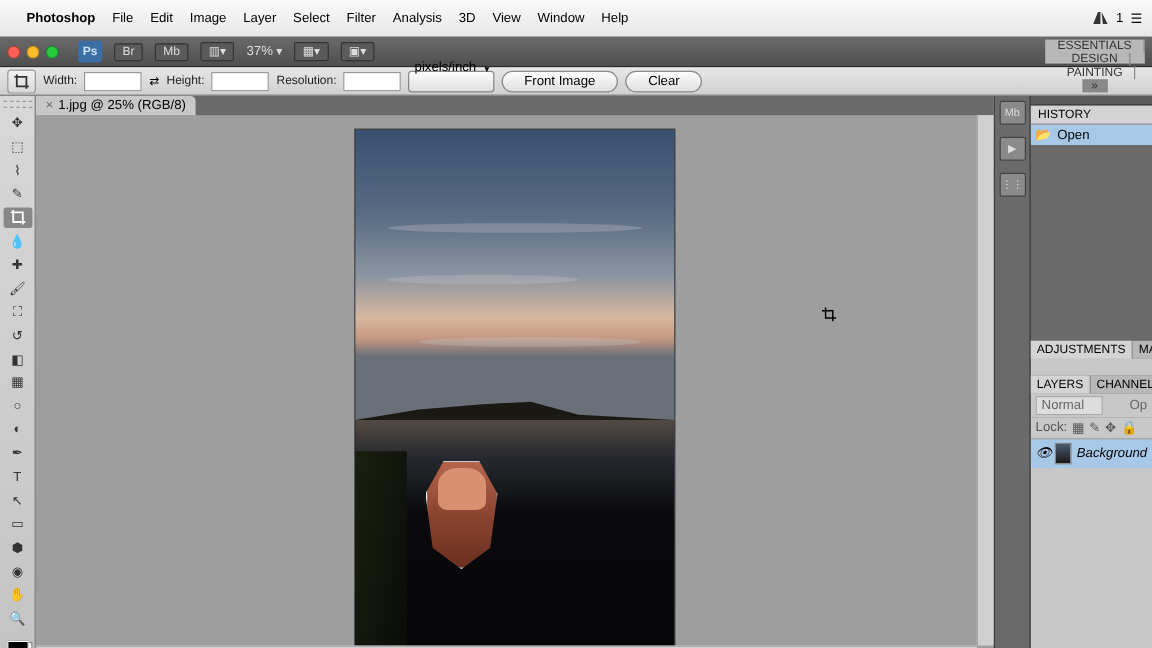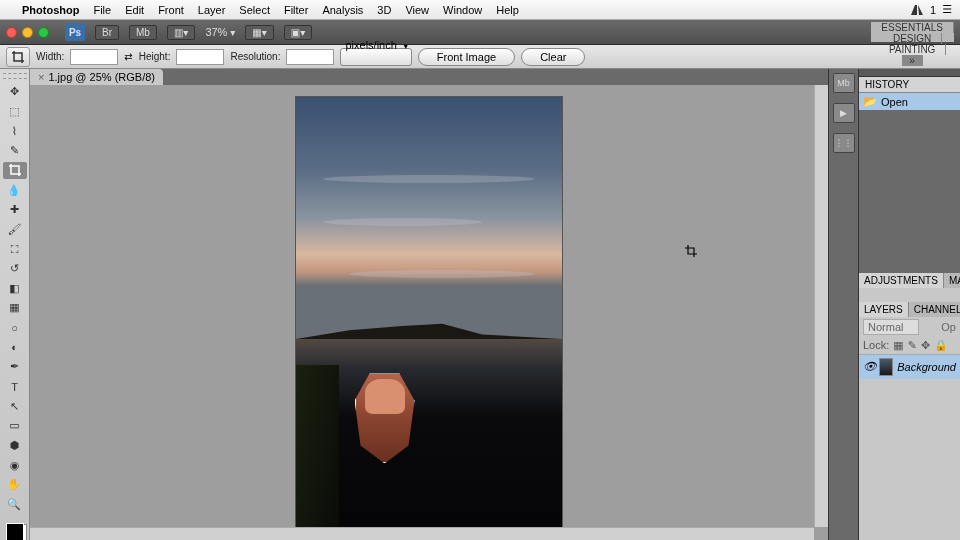--- a/index.html
+++ b/index.html
@@ -1,18 +1,18 @@
 <!DOCTYPE html>
 <html><head>
 <meta charset="utf-8">
 <style>
 * { margin: 0; padding: 0; box-sizing: border-box; font-family: "Lucida Grande", Arial, sans-serif; font-size: 11px; }
 body { width: 960px; height: 540px; overflow: hidden; background: #535353; }
 
-.menubar { height: 20px; background: linear-gradient(#fafafa,#e8e8e8); display: flex; align-items: center; padding: 0 8px; gap: 14px; border-bottom: 1px solid #aaa; }
+.menubar { height: 31px; background: linear-gradient(#fafafa,#e8e8e8); display: flex; align-items: center; padding: 0 8px; gap: 14px; border-bottom: 1px solid #aaa; }
 .menubar .apple { font-size: 14px; }
 .menubar .app-name { font-weight: bold; }
 .menubar .spacer { flex: 1; }
 .menubar .right { display: flex; align-items: center; gap: 6px; }
 
 .toolbar1 { height: 24px; background: linear-gradient(#6a6a6a,#4e4e4e); display: flex; align-items: center; padding: 12px 6px; gap: 10px; border-bottom: 1px solid #2a2a2a; color: #ddd; }
 .traffic { display: flex; gap: 5px; margin-right: 6px; }
 .traffic span { width: 11px; height: 11px; border-radius: 50%; display: inline-block; border: 1px solid rgba(0,0,0,0.3); }
 .traffic .r { background: #ff5f57; } .traffic .y { background: #ffbd2e; } .traffic .g { background: #28c940; }
 .ps-icon { width: 20px; height: 18px; background: #3a6ea5; color: #d0e4ff; display: flex; align-items: center; justify-content: center; font-size: 10px; font-weight: bold; border-radius: 2px; }
@@ -79,21 +79,21 @@
 .eye { width: 12px; }
 </style>
 </head>
 <body>
 
 <div class="menubar">
   <span class="apple"></span>
   <span class="app-name">Photoshop</span>
   <span>File</span>
   <span>Edit</span>
-  <span>Front</span>
+  <span>Image</span>
   <span>Layer</span>
   <span>Select</span>
   <span>Filter</span>
   <span>Analysis</span>
   <span>3D</span>
   <span>View</span>
   <span>Window</span>
   <span>Help</span>
   <span class="spacer"></span>
   <span class="right">

